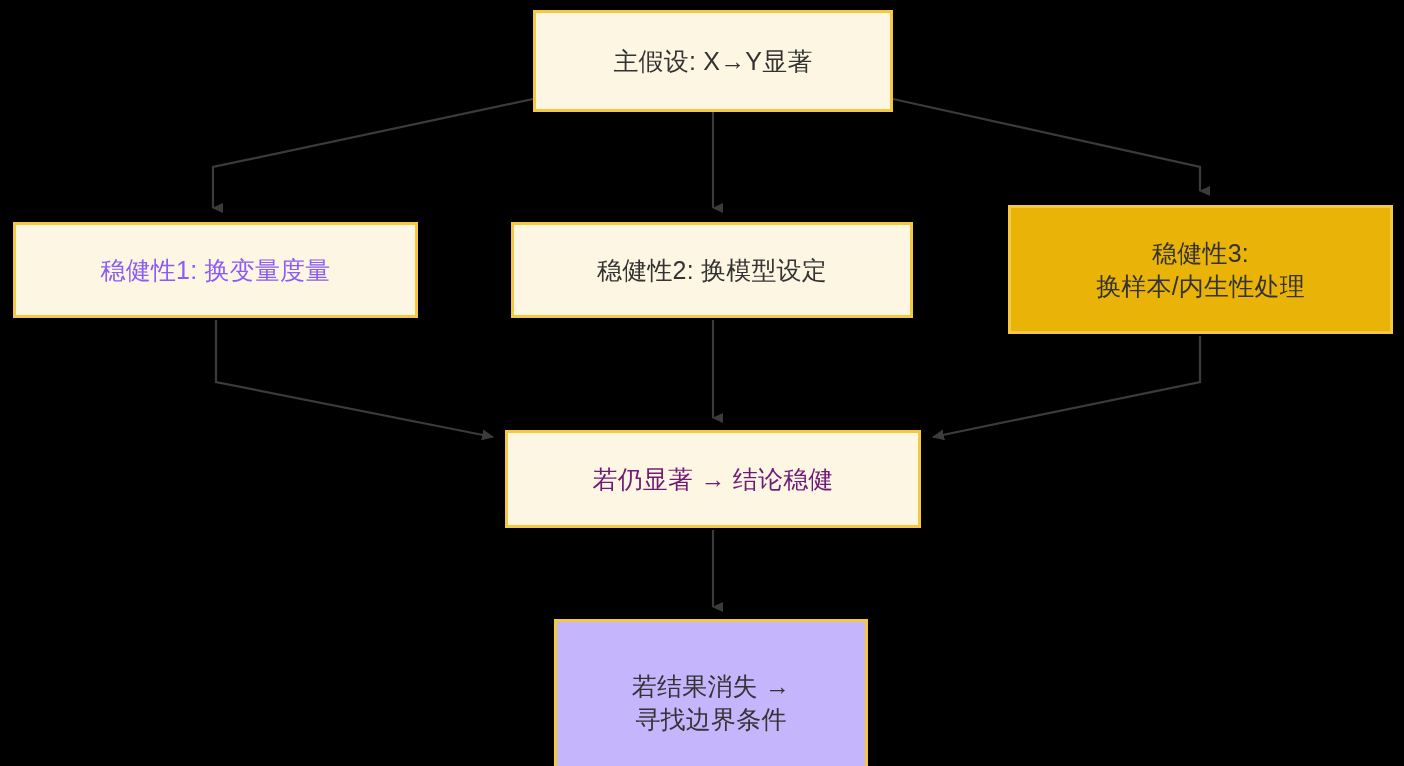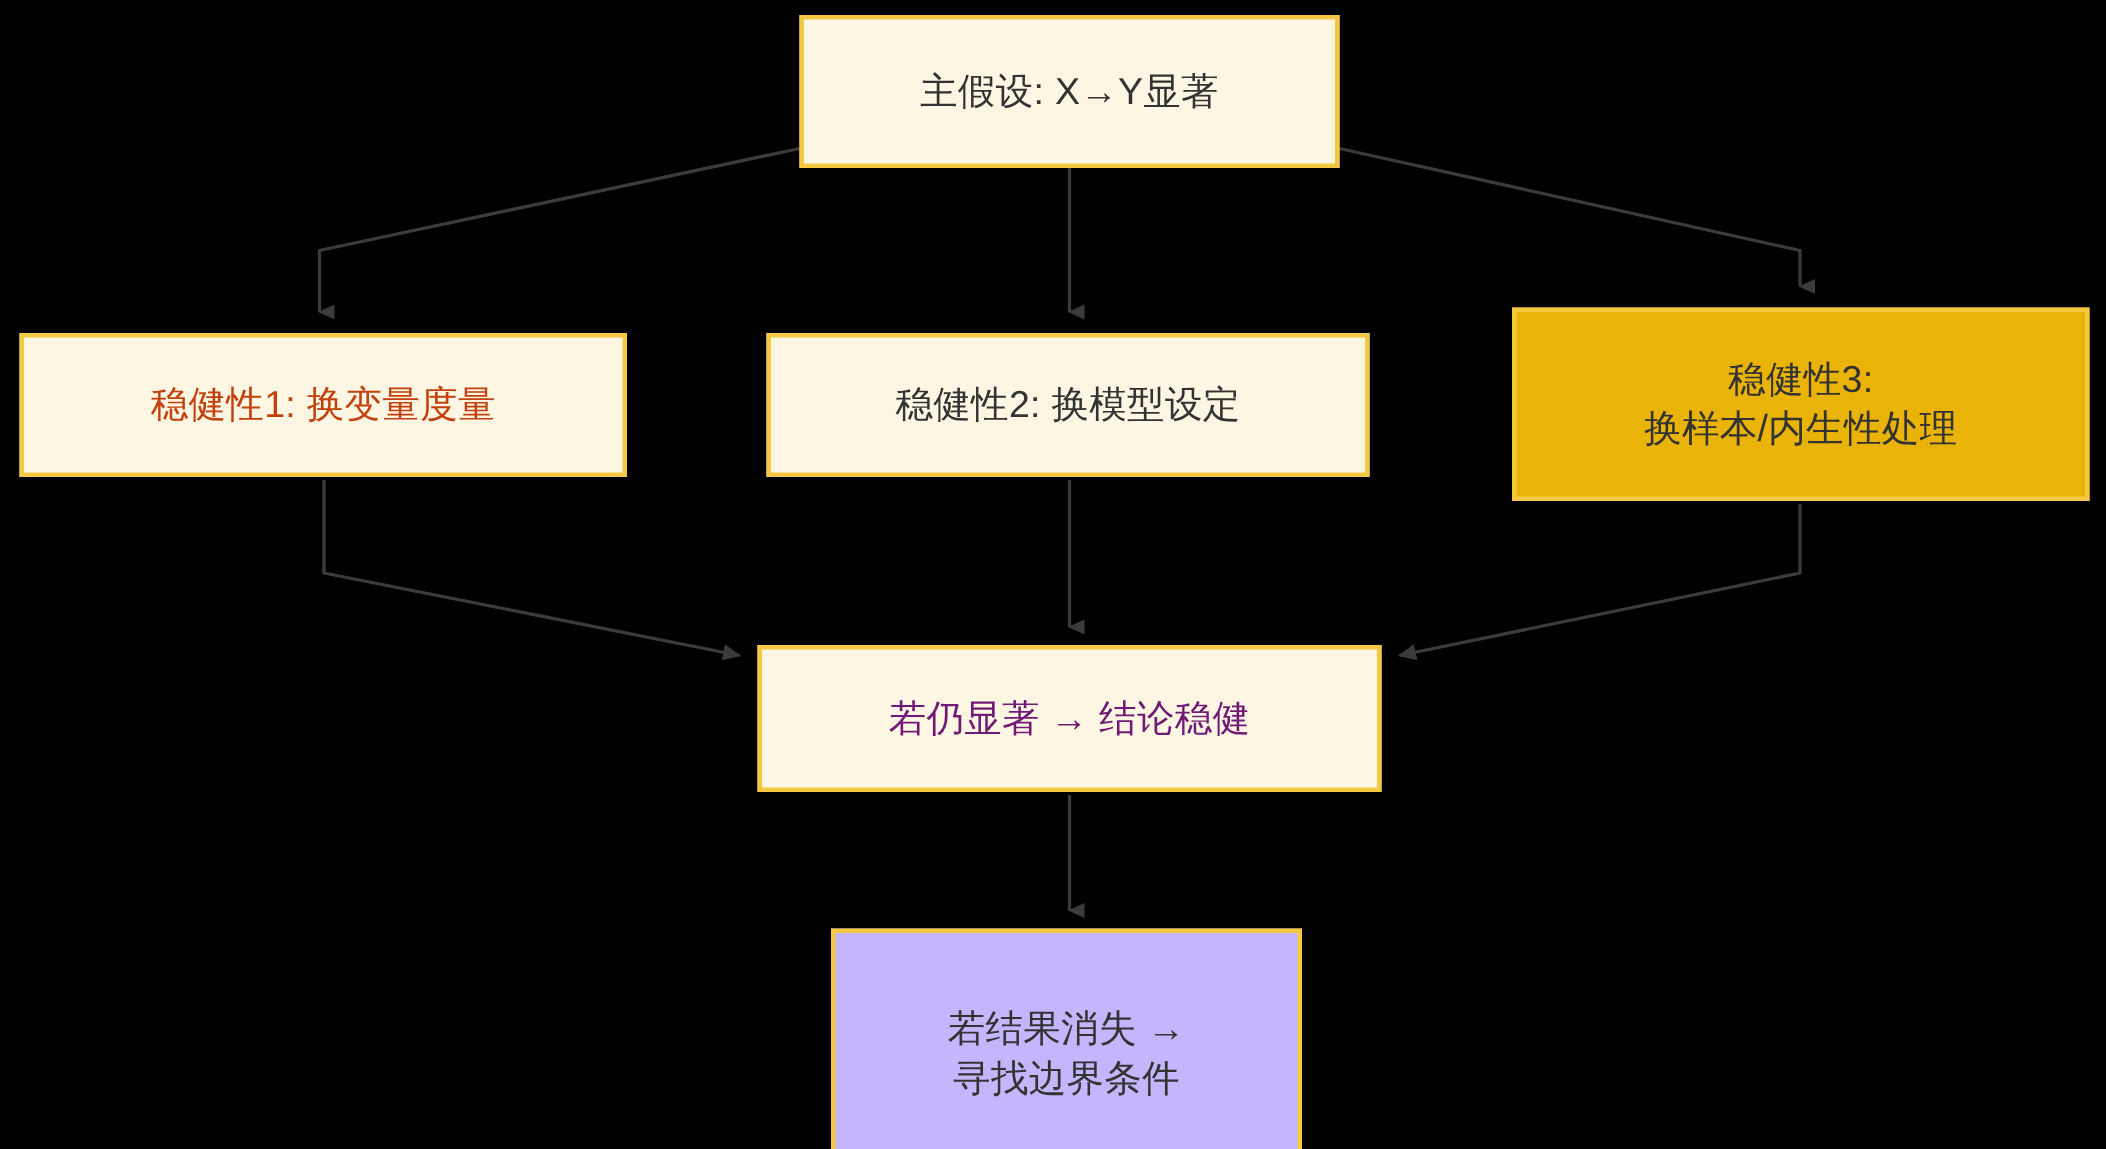--- a/index.html
+++ b/index.html
@@ -89,21 +89,21 @@
 
     <g>
       <path d="M713,530 L713,607" fill="none" stroke="#3B3B3B" stroke-width="2.2" marker-end="url(#arrowDown)"></path>
     </g>
   </svg>
 
   <div class="node" id="node-main-hypothesis" style="left: 533px; top: 10px; width: 360px; height: 102px; background: rgb(253, 246, 227); border-color: rgb(245, 200, 66); color: rgb(51, 51, 51);">
     <span class="node-label">主假设: X→Y显著</span>
   </div>
 
-  <div class="node" id="node-robustness-1" style="left: 13px; top: 222px; width: 405px; height: 96px; background: rgb(253, 246, 227); border-color: rgb(245, 200, 66); color: #c2410c;">
+  <div class="node" id="node-robustness-1" style="left: 13px; top: 222px; width: 405px; height: 96px; background: rgb(253, 246, 227); border-color: rgb(245, 200, 66); color: #8b5cf6;">
     <span class="node-label">稳健性1: 换变量度量</span>
   </div>
 
   <div class="node" id="node-robustness-2" style="left: 511px; top: 222px; width: 402px; height: 96px; background: rgb(253, 246, 227); border-color: rgb(245, 200, 66); color: rgb(51, 51, 51);">
     <span class="node-label">稳健性2: 换模型设定</span>
   </div>
 
   <div class="node" id="node-robustness-3" style="left: 1008px; top: 205px; width: 385px; height: 129px; background: #eab308; border-color: rgb(245, 200, 66); color: rgb(51, 51, 51);">
     <span class="node-label">稳健性3:
 换样本/内生性处理</span>

